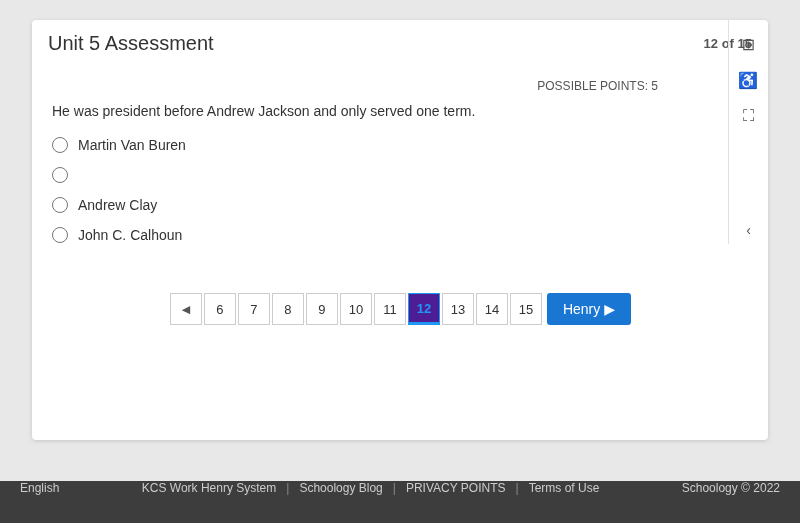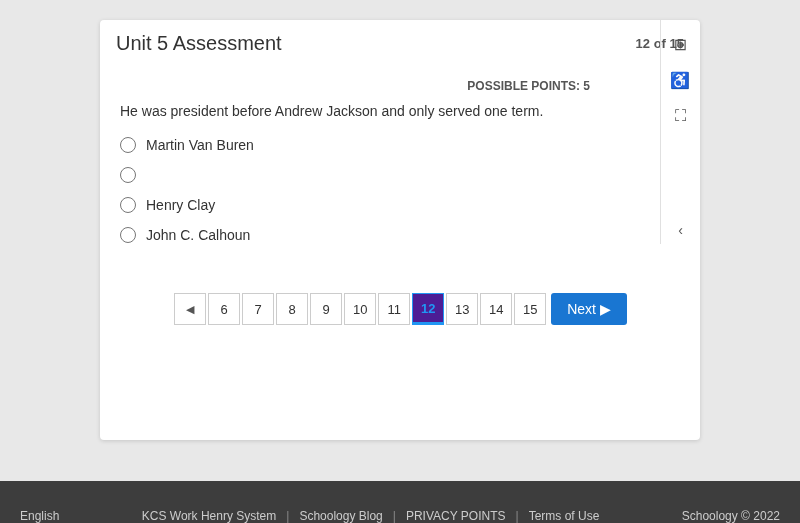--- a/index.html
+++ b/index.html
@@ -17,21 +17,21 @@
       flex: 1;
       display: flex;
       justify-content: center;
       align-items: flex-start;
       padding: 20px;
       background: #e8e8e8;
     }
 
     .assessment-card {
       background: #fff;
-      width: 600px;
+      width: 736px;
       min-height: 420px;
       border-radius: 4px;
       box-shadow: 0 1px 4px rgba(0,0,0,0.15);
       position: relative;
       padding: 0;
     }
 
     .card-header {
       padding: 12px 16px 8px 16px;
       border-bottom: none;
@@ -96,21 +96,20 @@
     .question-area {
       padding: 16px 60px 16px 20px;
     }
 
     .possible-points {
       text-align: right;
       font-size: 12px;
       color: #555;
       margin-bottom: 10px;
       padding-right: 50px;
-      font-weight: bold;
     }
 
     .question-text {
       font-size: 14px;
       color: #333;
       margin-bottom: 18px;
     }
 
     .radio-option {
       display: flex;
@@ -177,21 +176,21 @@
       gap: 4px;
       margin-left: 4px;
     }
 
     .footer {
       background: #3d3d3d;
       color: #ccc;
       font-size: 12px;
       height: 42px;
       display: flex;
-      align-items: flex-end;
+      align-items: flex-start;
       justify-content: space-between;
       padding: 0 20px;
       flex-shrink: 0;
     }
 
     .footer-center {
       display: flex;
       gap: 10px;
       align-items: center;
     }
@@ -238,21 +237,21 @@
         <input type="radio" name="answer" value="opt1" style="">
         <span>Martin Van Buren</span>
       </label>
 
       <label class="radio-option">
         <input type="radio" name="answer" value="opt2" style="">
       </label>
 
       <label class="radio-option">
         <input type="radio" name="answer" value="opt3" style="">
-        <span>Henry Clay</span>
+        <span>Andrew Clay</span>
       </label>
 
       <label class="radio-option">
         <input type="radio" name="answer" value="opt4" style="">
         <span>John C. Calhoun</span>
       </label>
     </div>
 
     <div class="pagination-area">
       <button class="page-btn arrow">◀</button>
@@ -260,21 +259,21 @@
       <button class="page-btn">7</button>
       <button class="page-btn">8</button>
       <button class="page-btn">9</button>
       <button class="page-btn">10</button>
       <button class="page-btn">11</button>
       <button class="page-btn active">12</button>
       <button class="page-btn">13</button>
       <button class="page-btn">14</button>
       <button class="page-btn">15</button>
       <button class="next-btn">
-        <span>Next</span>
+        <span>Henry</span>
         <span>▶</span>
       </button>
     </div>
   </div>
 </div>
 
 <footer class="footer">
   <span>English</span>
   <div class="footer-center">
     <a href="#">KCS Work Henry System</a>

